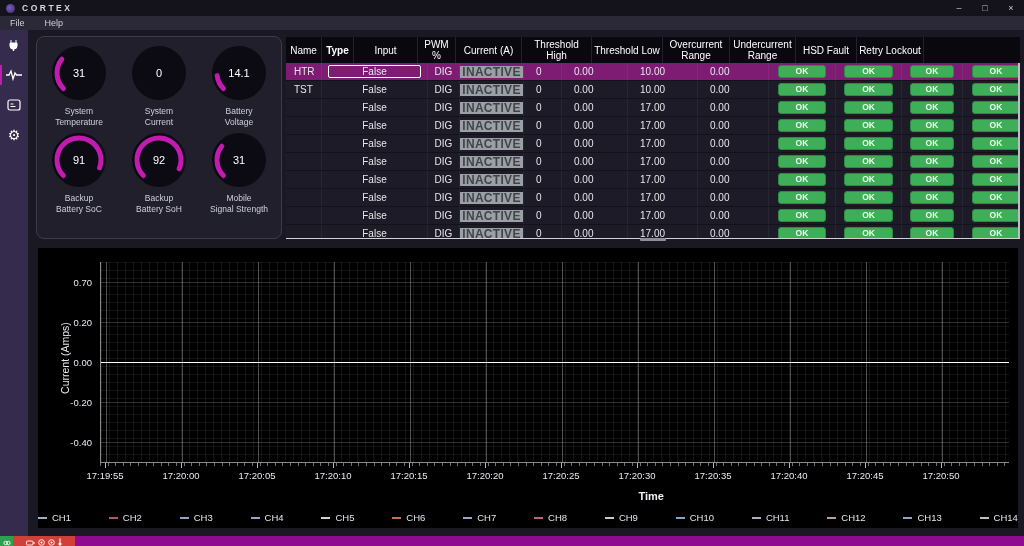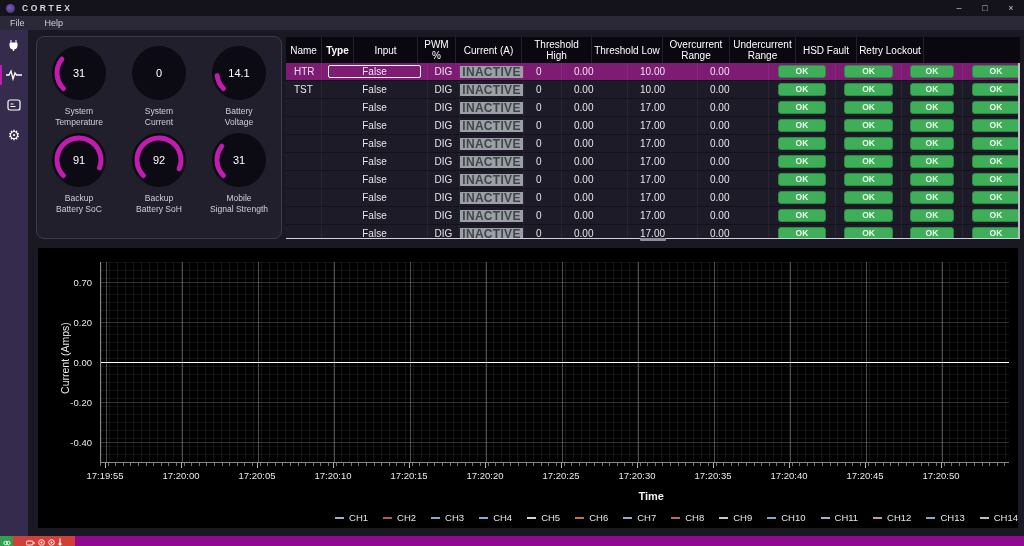--- a/index.html
+++ b/index.html
@@ -55,21 +55,21 @@
   .hline{position:absolute;left:0;width:100%;height:1px;background:rgba(255,255,255,0.18);}
   .vline{position:absolute;top:0;height:100%;width:1px;background:rgba(255,255,255,0.30);}
   .zero-line{position:absolute;left:0;width:100%;height:1px;background:#ffffff;}
   .ytick{position:absolute;right:918px;transform:translateY(-50%);font-size:9.5px;color:#e8e8ee;white-space:nowrap;}
   .xtick{position:absolute;top:222px;transform:translateX(-50%);font-size:9.5px;color:#e8e8ee;white-space:nowrap;}
   .xtick-mark{position:absolute;top:215px;width:1px;height:5px;background:rgba(255,255,255,0.7);}
   .minor-ticks{position:absolute;left:62px;top:215px;width:908px;height:3px;
         background-image:repeating-linear-gradient(to right, rgba(255,255,255,0.45) 0 1px, transparent 1px 7.6px);}
   .ylabel{position:absolute;left:-28px;top:104px;width:110px;text-align:center;font-size:10.5px;color:#e8e8ee;transform:rotate(-90deg);}
   .xlabel{position:absolute;left:466px;top:242px;width:160px;text-align:right;font-size:11px;font-weight:bold;color:#eef0f4;}
-  .legend{position:absolute;left:0;top:264px;width:980px;display:flex;justify-content:flex-end;align-items:center;gap:15px;}
+  .legend{position:absolute;left:0;top:264px;width:980px;display:flex;justify-content:space-between;align-items:center;gap:32px;}
   .legend-item{display:flex;align-items:center;gap:5px;}
   .legend-dash{width:9px;height:2px;}
   .legend-label{font-size:9.5px;color:#e2e5ea;}
   
   .statusbar{position:absolute;left:0;top:536px;width:1024px;height:10px;display:flex;}
   .sb-seg{height:10px;display:flex;align-items:center;justify-content:center;gap:3px;}
   .sb-rest{flex:1;}
 </style>
 </head>
 <body>

